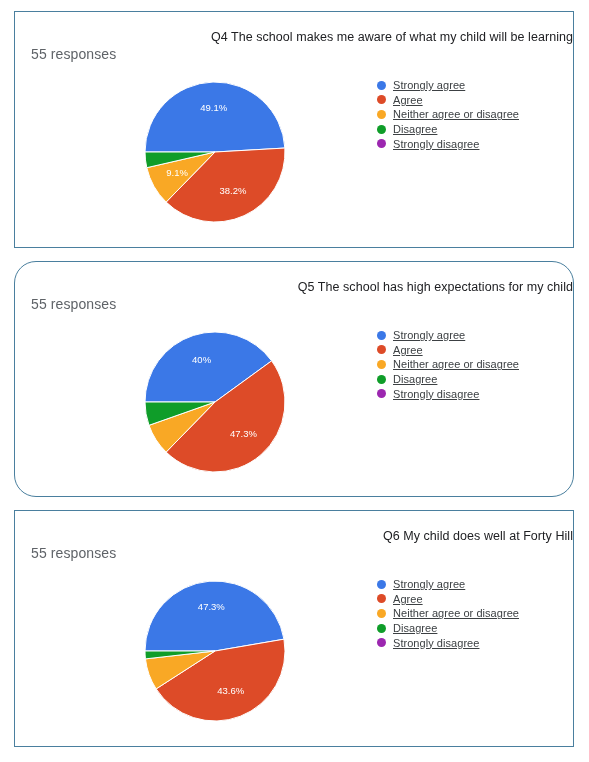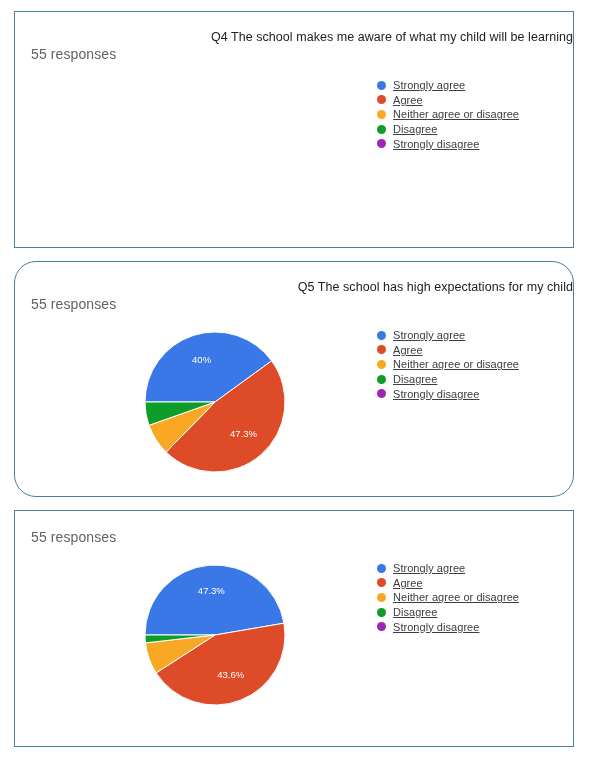--- a/index.html
+++ b/index.html
@@ -97,20 +97,31 @@
 </style>
 </head>
 <body>
 
 <div class="page">
 
   <div class="card card-1">
     <div class="q-title">Q4 The school makes me aware of what my child will be learning</div>
     <div class="q-sub">55 responses</div>
     <div class="chart-area">
+      <div class="pie-wrap">
+        <svg class="pie-svg" width="170" height="170" viewBox="0 0 170 170">
+            <path d="M 85 85 L 15 85.00000000000001 A 70 70 0 0 1 154.88810850762826 81.04370258625826 Z" fill="#3b78e7" stroke="#ffffff" stroke-width="1"></path>
+            <text x="83.77305740217014" y="41.61734664797887" class="slice-label">49.1%</text>
+            <path d="M 85 85 L 154.88810850762826 81.04370258625826 A 70 70 0 0 1 36.12842067045693 135.1155538115282 Z" fill="#dd4b28" stroke="#ffffff" stroke-width="1"></path>
+            <text x="102.98390021510855" y="124.4985991277288" class="slice-label">38.2%</text>
+            <path d="M 85 85 L 36.12842067045693 135.1155538115282 A 70 70 0 0 1 16.783118904939613 100.69895326645671 Z" fill="#f9a825" stroke="#ffffff" stroke-width="1"></path>
+            <text x="47.167030556228724" y="106.26561598135989" class="slice-label">9.1%</text>
+            <path d="M 85 85 L 16.783118904939613 100.69895326645671 A 70 70 0 0 1 15 85.00000000000003 Z" fill="#0f9d29" stroke="#ffffff" stroke-width="1"></path>
+          </svg>
+      </div>
       <div class="legend">
         <div class="legend-row">
           <span class="legend-dot" style="background:#3b78e7"></span>
           <span class="legend-label">Strongly agree</span>
         </div>
         <div class="legend-row">
           <span class="legend-dot" style="background:#dd4b28"></span>
           <span class="legend-label">Agree</span>
         </div>
         <div class="legend-row">
@@ -162,20 +173,21 @@
         </div>
         <div class="legend-row">
           <span class="legend-dot" style="background:#9c27b0"></span>
           <span class="legend-label">Strongly disagree</span>
         </div>
       </div>
     </div>
   </div>
 
   <div class="card card-3">
+    <div class="q-title">Q6 My child does well at Forty Hill</div>
     <div class="q-sub">55 responses</div>
     <div class="chart-area">
       <div class="pie-wrap">
         <svg class="pie-svg" width="170" height="170" viewBox="0 0 170 170">
             <path d="M 85 85 L 15 85.00000000000001 A 70 70 0 0 1 153.99512166042985 73.1816588701086 Z" fill="#3b78e7" stroke="#ffffff" stroke-width="1"></path>
             <text x="81.32309461903401" y="41.75603664302469" class="slice-label">47.3%</text>
             <path d="M 85 85 L 153.99512166042985 73.1816588701086 A 70 70 0 0 1 26.133879239128177 122.87848764888133 Z" fill="#dd4b28" stroke="#ffffff" stroke-width="1"></path>
             <text x="100.7227509149773" y="125.45188628068635" class="slice-label">43.6%</text>
             <path d="M 85 85 L 26.133879239128177 122.87848764888133 A 70 70 0 0 1 15.447208263599407 92.89994694114375 Z" fill="#f9a825" stroke="#ffffff" stroke-width="1"></path>
             <path d="M 85 85 L 15.447208263599407 92.89994694114375 A 70 70 0 0 1 15 85.00000000000003 Z" fill="#0f9d29" stroke="#ffffff" stroke-width="1"></path>

